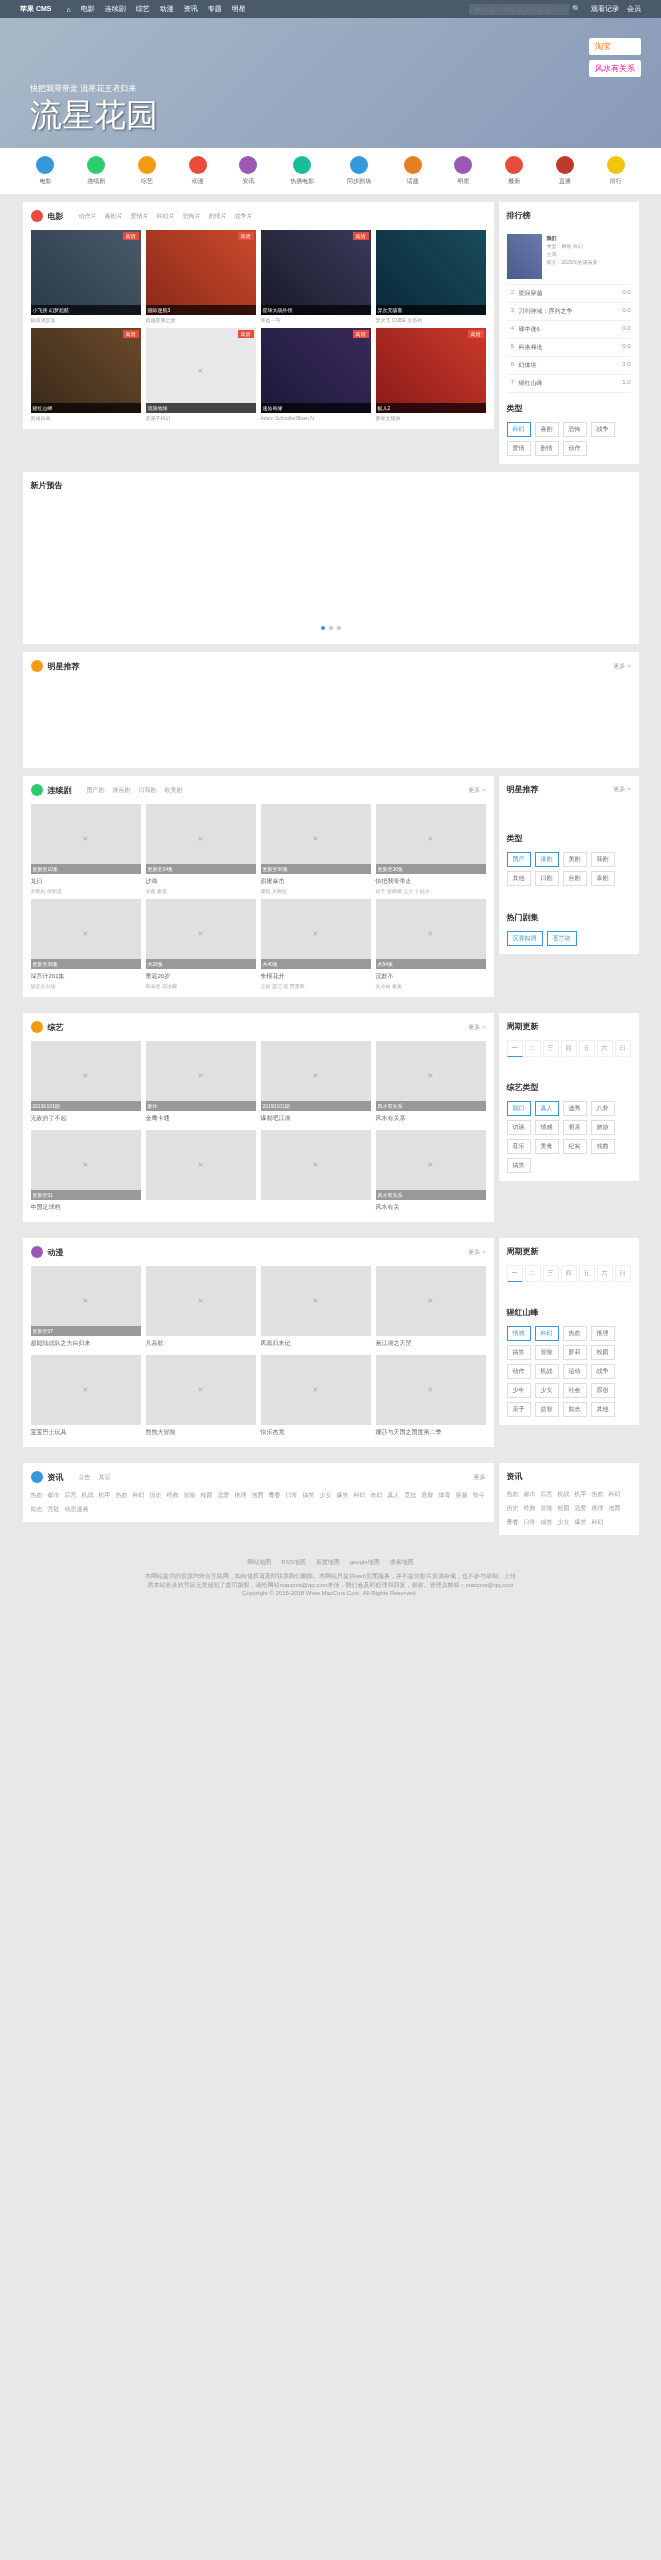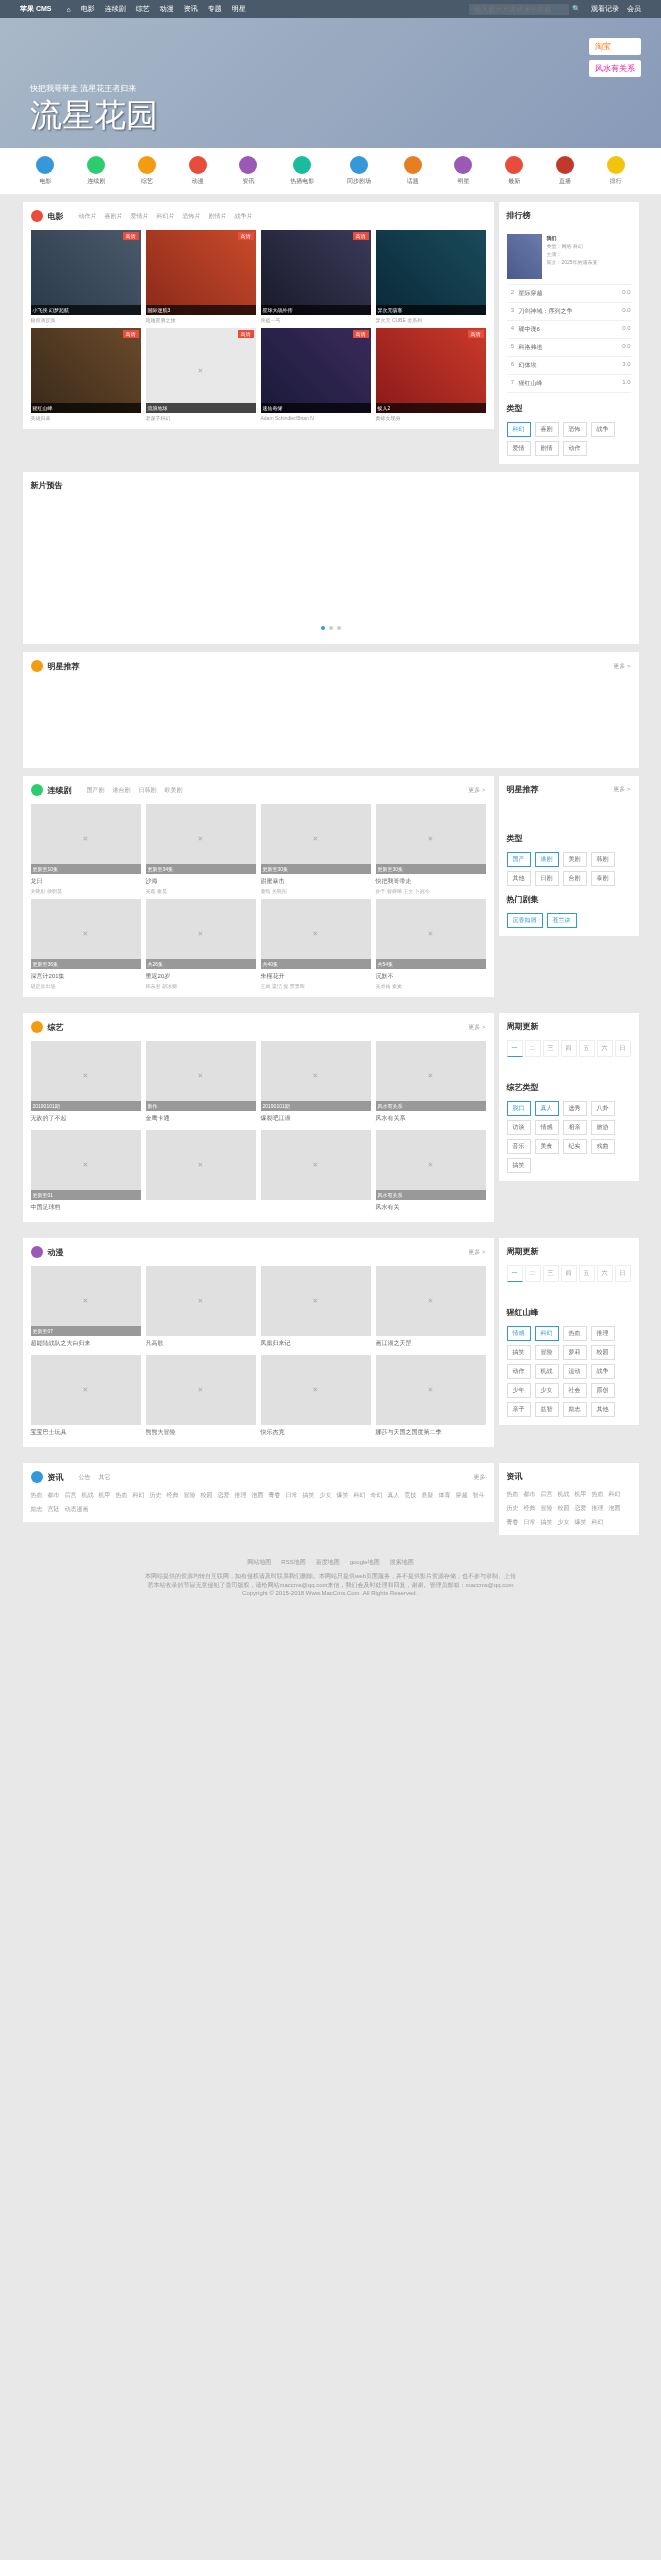--- a/index.html
+++ b/index.html
@@ -383,21 +383,21 @@
 <div class="type-grid" id="tv-types">
             <span class="type-tag active">国产</span>
             <span class="type-tag active">港剧</span>
             <span class="type-tag">美剧</span>
             <span class="type-tag">韩剧</span>
             <span class="type-tag">其他</span>
             <span class="type-tag">日剧</span>
             <span class="type-tag">台剧</span>
             <span class="type-tag">泰剧</span>
           </div>
-<div class="panel-header" style="margin-top:8px">
+<div class="panel-header" style="margin-top:26px">
             <span class="panel-title">热门剧集</span>
           </div>
 <div class="type-grid" id="tv-hot">
             <span class="type-tag active">沉香如屑</span>
             <span class="type-tag active">苍兰诀</span>
           </div>
 </div>
 </div>
 </div>
 

